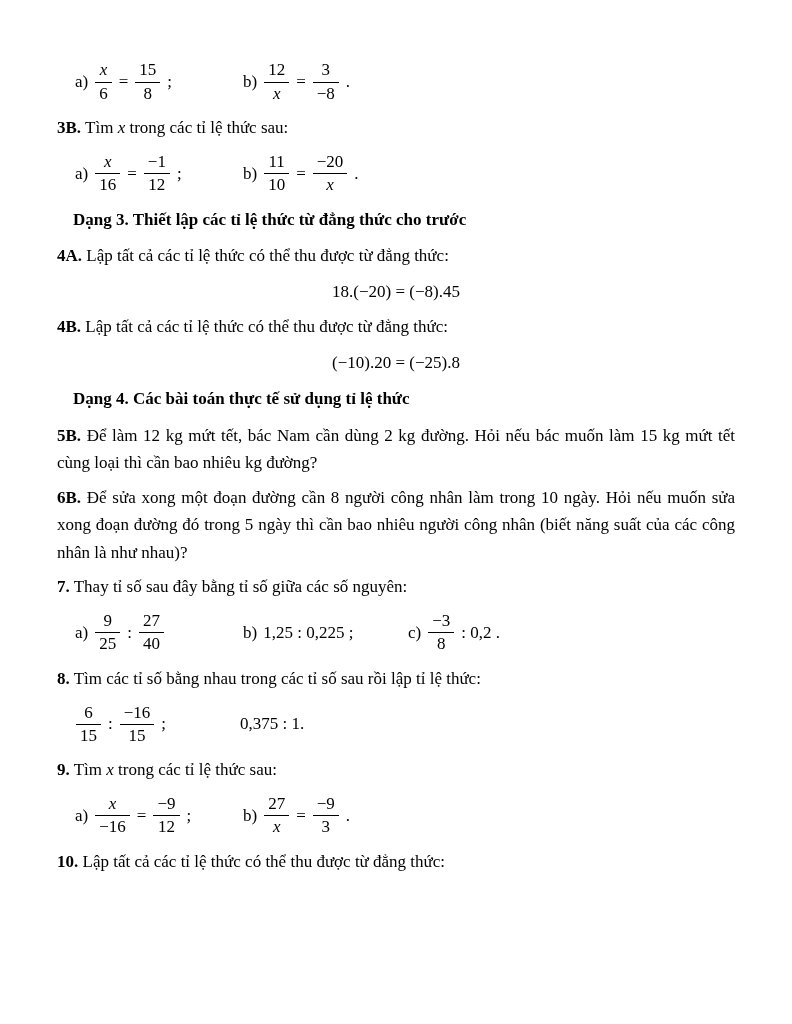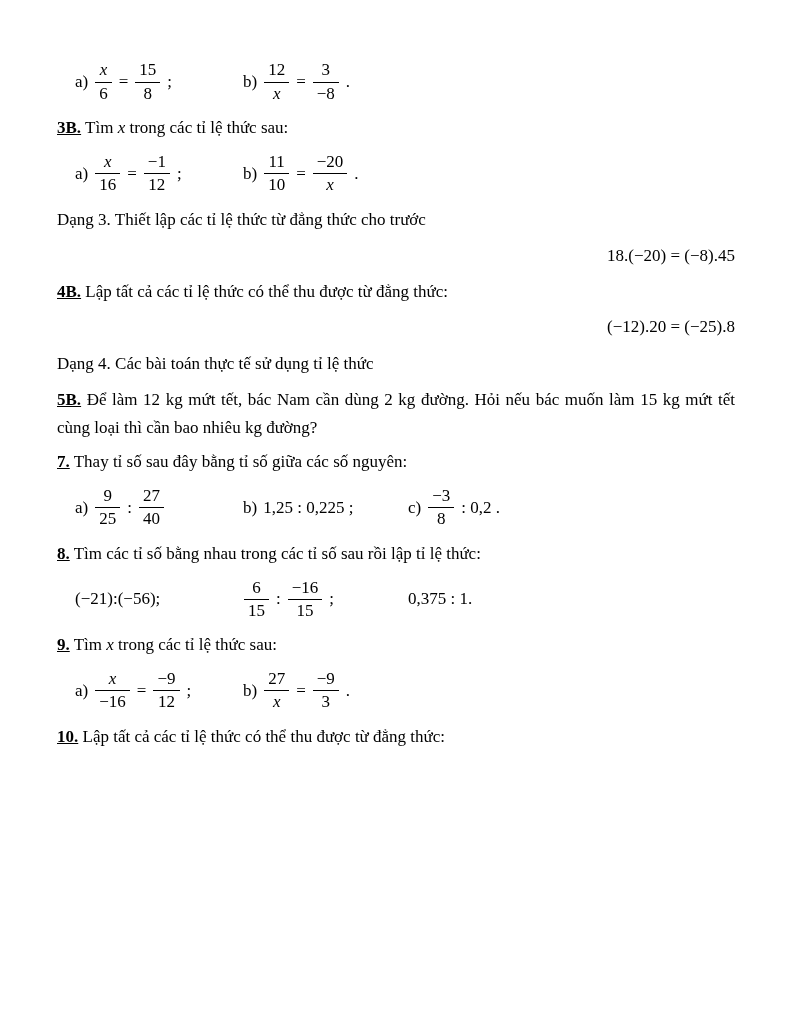--- a/index.html
+++ b/index.html
@@ -4,24 +4,24 @@
 <style>
   * { margin:0; padding:0; box-sizing:border-box; }
   html,body { background:#ffffff; }
   .page {
     width:792px; min-height:1024px; margin:0 auto; background:#ffffff;
     padding:50px 57px 30px 57px; color:#000;
     font-family:"Liberation Serif","DejaVu Serif",serif;
     font-size:17px;
   }
   .para { text-align:justify; line-height:1.62; margin:7px 0; }
-  .heading { font-weight:normal; line-height:1.62; margin:9px 0; }
-  .lbl { font-weight:bold;text-decoration:underline; }
+  .heading { font-weight:bold; line-height:1.62; margin:9px 16px; }
+  .lbl { font-weight:bold; }
   .var { font-style:italic; }
-  .centered { text-align:right; line-height:1.62; margin:8px 0; }
+  .centered { text-align:center; line-height:1.62; margin:8px 0; }
   .eqrow { display:flex; align-items:center; margin:9px 0 9px 15px; min-height:46px; }
   .eqitem { display:flex; align-items:center; }
   .w1 { width:168px; }
   .w2 { width:165px; }
   .piece { margin:0 3px; white-space:nowrap; }
   .frac { display:inline-block; text-align:center; vertical-align:middle; margin:0 4px; }
   .frac .num { display:block; border-bottom:1.2px solid #000; padding:0 4px 1px; line-height:1.18; }
   .frac .den { display:block; padding:1px 4px 0; line-height:1.18; }
 </style>
 </head>
@@ -89,39 +89,47 @@
       <span class="frac">
           <span class="num">−20</span>
           <span class="den var">x</span>
         </span>
       <span class="piece">.</span>
     </span>
   </div>
 
   <p class="heading">Dạng 3. Thiết lập các tỉ lệ thức từ đẳng thức cho trước</p>
 
+  <p class="para">
+    <span class="lbl">4A.</span>
+    <span>Lập tất cả các tỉ lệ thức có thể thu được từ đẳng thức:</span>
+  </p>
 
   <p class="centered">18.(−20) = (−8).45</p>
 
   <p class="para">
     <span class="lbl">4B.</span>
     <span>Lập tất cả các tỉ lệ thức có thể thu được từ đẳng thức:</span>
   </p>
 
-  <p class="centered">(−12).20 = (−25).8</p>
+  <p class="centered">(−10).20 = (−25).8</p>
 
   <p class="heading">Dạng 4. Các bài toán thực tế sử dụng tỉ lệ thức</p>
 
 
   <p class="para">
     <span class="lbl">5B.</span>
     <span>Để làm 12 kg mứt tết, bác Nam cần dùng 2 kg đường. Hỏi nếu bác muốn làm 15 kg mứt tết cùng loại thì cần bao nhiêu kg đường?</span>
   </p>
 
 
+  <p class="para">
+    <span class="lbl">6B.</span>
+    <span>Để sửa xong một đoạn đường cần 8 người công nhân làm trong 10 ngày. Hỏi nếu muốn sửa xong đoạn đường đó trong 5 ngày thì cần bao nhiêu người công nhân (biết năng suất của các công nhân là như nhau)?</span>
+  </p>
 
 
   <p class="para">
     <span class="lbl">7.</span>
     <span>Thay tỉ số sau đây bằng tỉ số giữa các số nguyên:</span>
   </p>
 
   <div class="eqrow">
     <span class="eqitem w1">
       <span class="piece">a)</span>
@@ -148,23 +156,20 @@
       <span class="piece">: 0,2 .</span>
     </span>
   </div>
 
   <p class="para">
     <span class="lbl">8.</span>
     <span>Tìm các tỉ số bằng nhau trong các tỉ số sau rồi lập tỉ lệ thức:</span>
   </p>
 
   <div class="eqrow">
-    <span class="eqitem w1">
-      <span class="piece">(−21):(−56);</span>
-    </span>
     <span class="eqitem w2">
       <span class="frac">
           <span class="num">6</span>
           <span class="den">15</span>
         </span>
       <span class="piece">:</span>
       <span class="frac">
           <span class="num">−16</span>
           <span class="den">15</span>
         </span>

